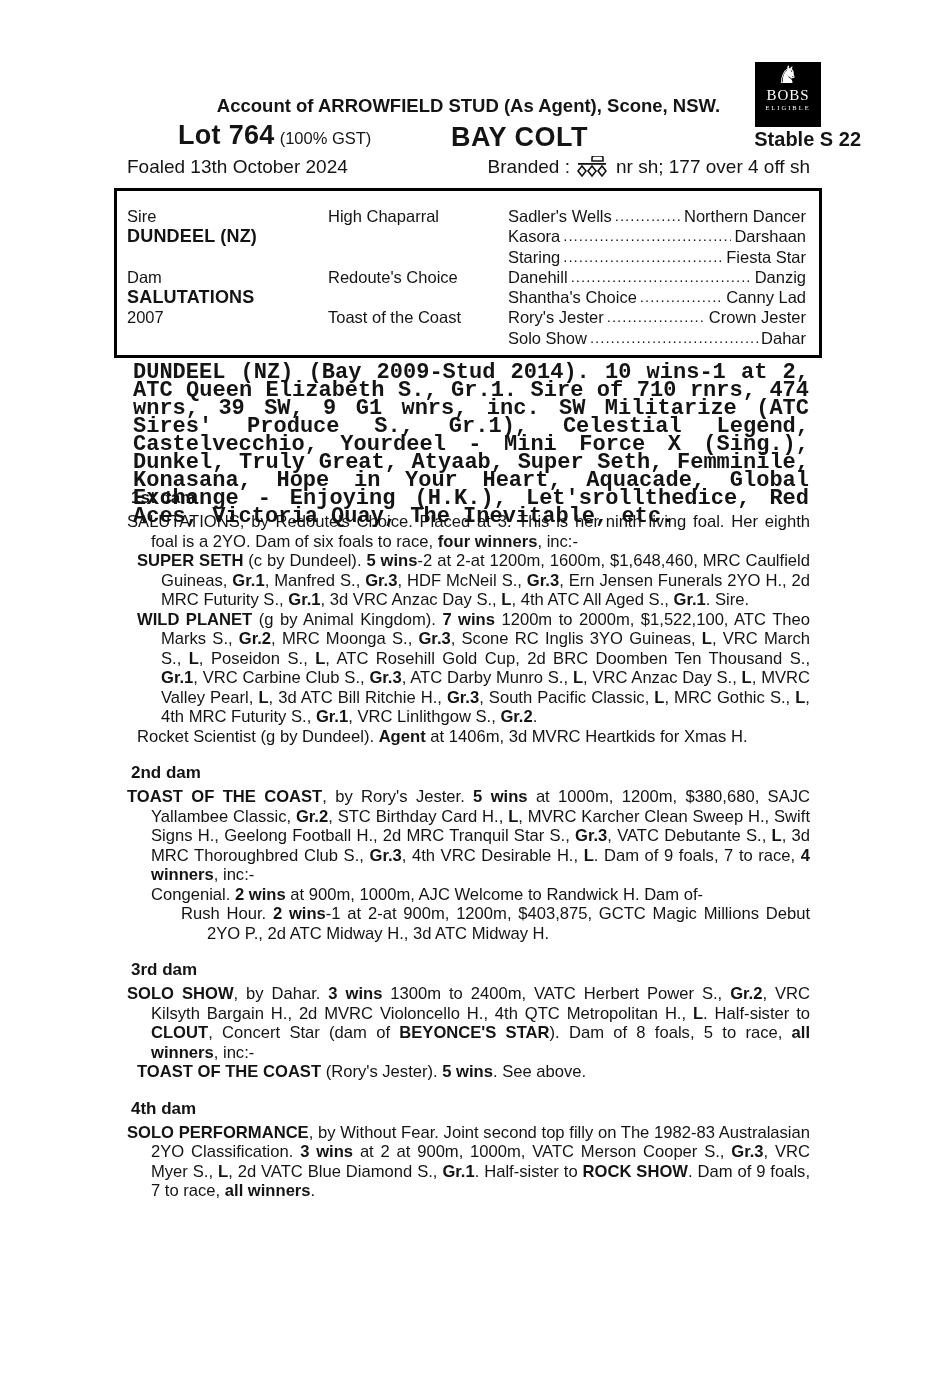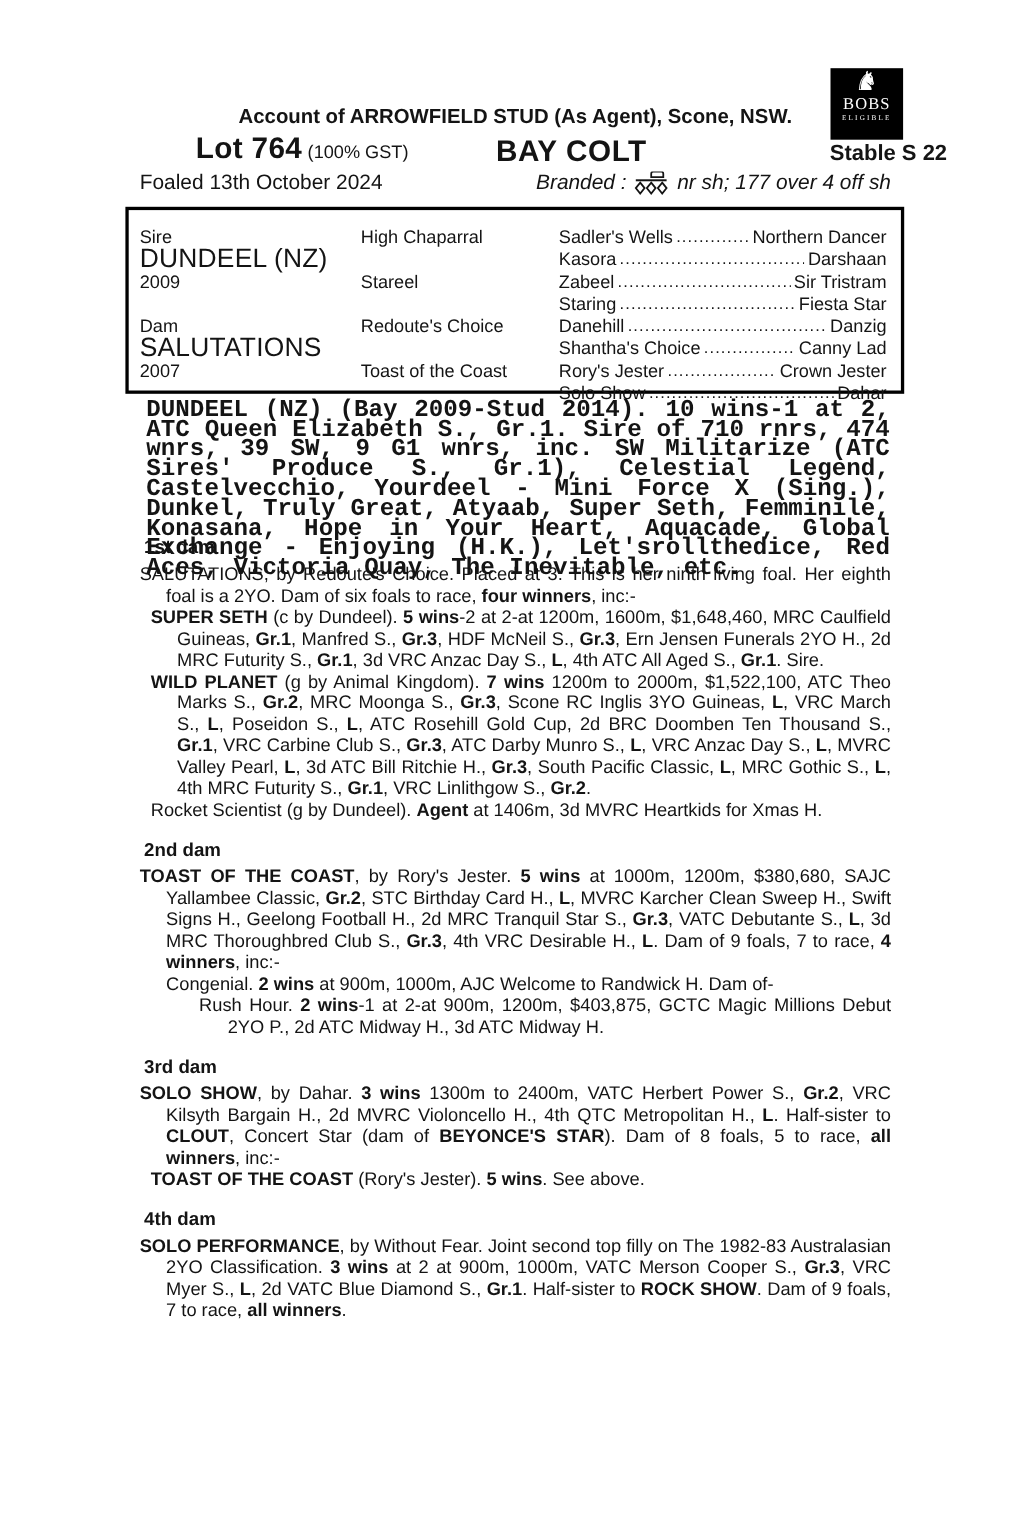--- a/index.html
+++ b/index.html
@@ -17,29 +17,29 @@
     font-weight:bold; font-size:18.5px; }
 
   .lot-row { position:absolute; left:139px; top:120px; width:683px; height:34px;margin-left:39px; }
   .lot-label { font-size:27px; font-weight:bold; letter-spacing:0.3px; }
   .lot-gst { font-size:16.5px; margin-left:5px; }
   .colt-title { position:absolute; left:0; right:0; top:2px; text-align:center; font-size:27px; font-weight:bold; letter-spacing:0.5px; }
   .stable { position:absolute; right:0; top:8px; font-size:20px; font-weight:bold; }
 
   .foal-row { position:absolute; left:127px; top:156px; width:683px; font-size:19px; }
   .foal-left { float:left; }
-  .brand-right { float:right; display:flex; align-items:flex-end; gap:4px;font-style:italic; }
+  .brand-right { float:right; display:flex; align-items:flex-end; gap:4px; }
   .brand-mark { display:inline-block; margin:0 2px; }
 
   
   .ped-table { position:absolute; left:114px; top:188px; width:708px; height:170px; box-sizing:border-box;
     border:3px solid #000; padding:15px 13px 4px 10px; }
   .ped-row { display:flex; height:20.3px; line-height:20.3px; font-size:16.5px; white-space:nowrap; }
   .ped-c1 { width:201px; flex:0 0 201px; }
-  .ped-c1.is-name { font-weight:normal; font-size:24px; letter-spacing:0.2px; }
+  .ped-c1.is-name { font-weight:bold; font-size:18px; letter-spacing:0.2px; }
   .ped-c2 { width:180px; flex:0 0 180px; }
   .ped-c3 { flex:1 1 auto; display:flex; min-width:0; }
   .gp-name { flex:0 0 auto; }
   .leader { flex:1 1 auto; overflow:hidden; white-space:nowrap; margin:0 3px; font-size:15px; }
   .leader::after { content:"...................................................................................................."; letter-spacing:1px; color:#141414; }
   .gp-anc { flex:0 0 auto; }
 
   
   .sire-summary { position:absolute; left:133px; top:364px; width:676px; font-weight:bold;
     font-size:22px; line-height:18px; text-align:justify;font-family:Liberation Mono, monospace; }
@@ -102,29 +102,20 @@
       <div class="ped-row">
         <div class="ped-c1 is-name">DUNDEEL (NZ)</div>
         <div class="ped-c2"></div>
         <div class="ped-c3">
           <span class="gp-name">Kasora</span>
           <span class="leader"></span>
           <span class="gp-anc">Darshaan</span>
         </div>
       </div>
       <div class="ped-row">
-        <div class="ped-c1">2009</div>
-        <div class="ped-c2">Stareel</div>
-        <div class="ped-c3">
-          <span class="gp-name">Zabeel</span>
-          <span class="leader"></span>
-          <span class="gp-anc">Sir Tristram</span>
-        </div>
-      </div>
-      <div class="ped-row">
         <div class="ped-c1"></div>
         <div class="ped-c2"></div>
         <div class="ped-c3">
           <span class="gp-name">Staring</span>
           <span class="leader"></span>
           <span class="gp-anc">Fiesta Star</span>
         </div>
       </div>
       <div class="ped-row">
         <div class="ped-c1">Dam</div>

